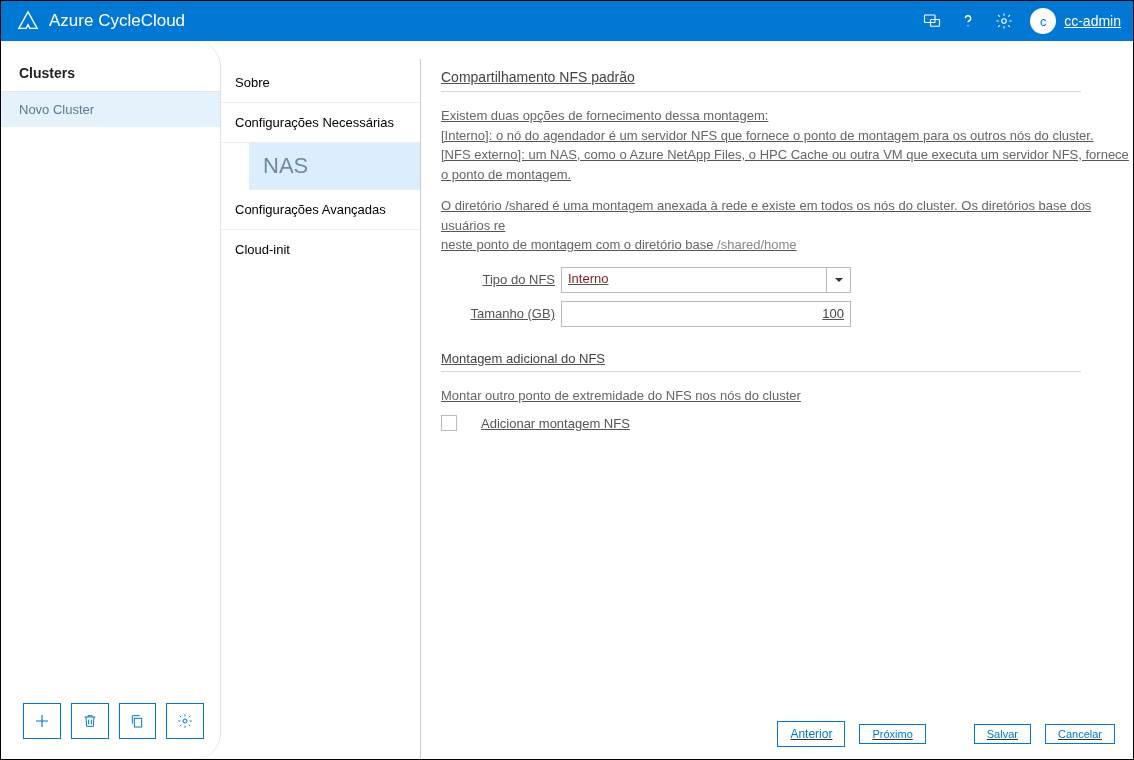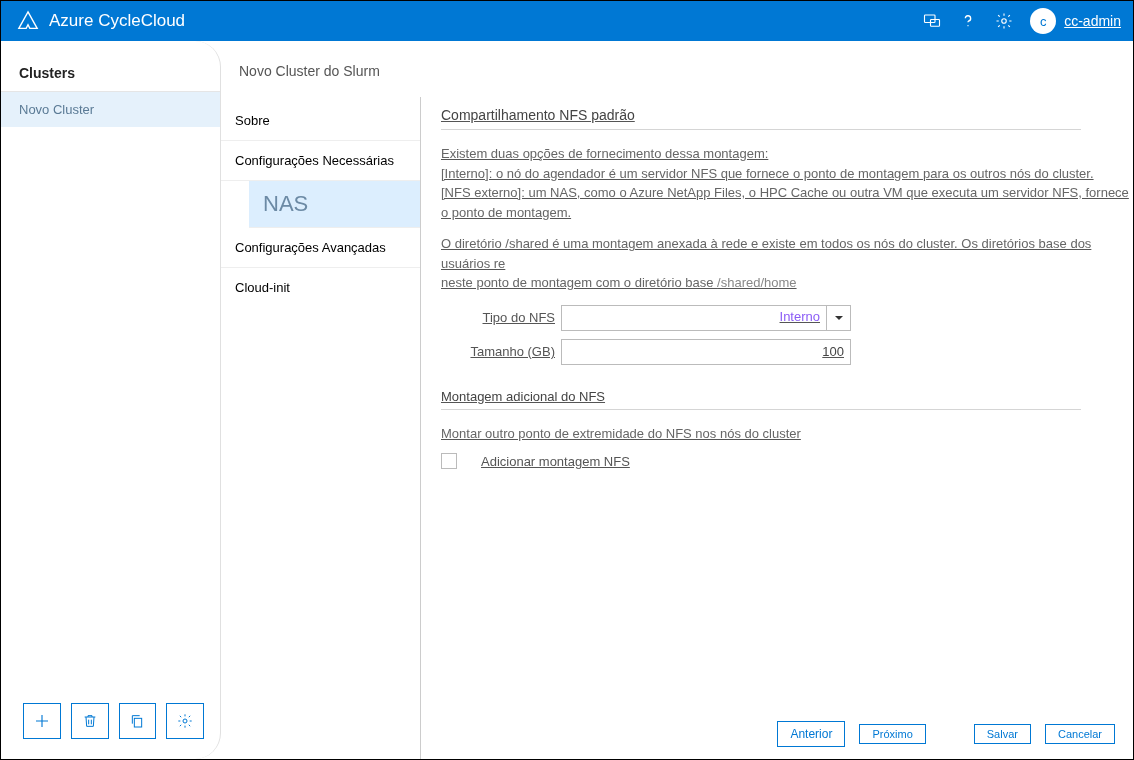--- a/index.html
+++ b/index.html
@@ -174,24 +174,23 @@
     width: 290px;
     border: 1px solid #bbb;
     height: 26px;
     align-items: stretch;
     background: #fff;
   }
   .select-wrap .sel-value {
     flex: 1;
     padding: 3px 6px;
     font-size: 13px;
-    color: #8b5cf6;
+    color: #7f1d1d;
     border: none;
     outline: none;
-    text-align: right;
   }
   .select-wrap .caret {
     width: 24px;
     border-left: 1px solid #bbb;
     display: flex; align-items: center; justify-content: center;
     cursor: pointer;
   }
   .num-input {
     width: 290px;
     height: 26px;
@@ -224,20 +223,21 @@
   }
 
   
   .footer {
     position: absolute;
     bottom: 12px;
     right: 18px;
     display: flex;
     gap: 14px;
     align-items: center;
+    text-decoration: underline;
   }
   .btn {
     border: 1px solid #0078d4;
     color: #0078d4;
     background: #fff;
     padding: 5px 12px;
     font-size: 12px;
     cursor: pointer;
     min-width: 56px;
     text-align: center;
@@ -314,21 +314,20 @@
       <div class="sq-btn">
         <svg width="16" height="16" viewBox="0 0 24 24" stroke="#0078d4" stroke-width="1.5" fill="none">
           <circle cx="12" cy="12" r="3"></circle>
           <path d="M12 2v3M12 19v3M4.2 4.2l2.1 2.1M17.7 17.7l2.1 2.1M2 12h3M19 12h3M4.2 19.8l2.1-2.1M17.7 6.3l2.1-2.1"></path>
         </svg>
       </div>
     </div>
   </div>
 
   <div class="content">
-    <div class="page-title">Novo Cluster do Slurm</div>
 
     <div class="wizard">
 
       <div class="steps">
         <div class="step"><span>Sobre</span></div>
         <div class="step"><span>Configurações Necessárias</span></div>
         <div class="step active"><span>NAS</span></div>
         <div class="step"><span>Configurações Avançadas</span></div>
         <div class="step"><span>Cloud-init</span></div>
       </div>

